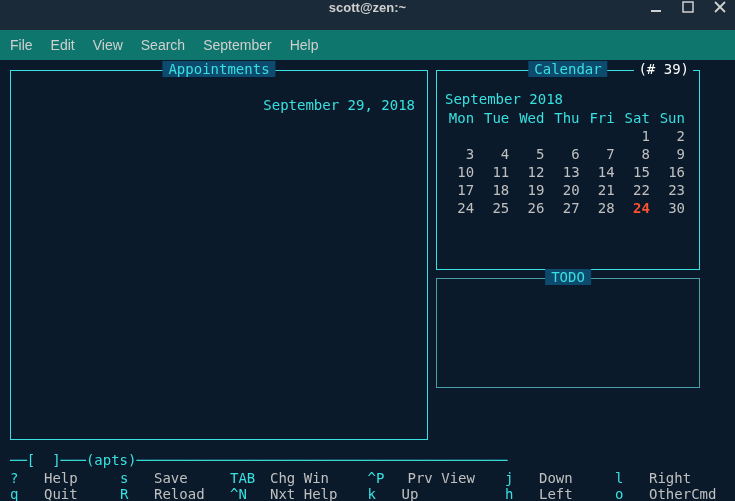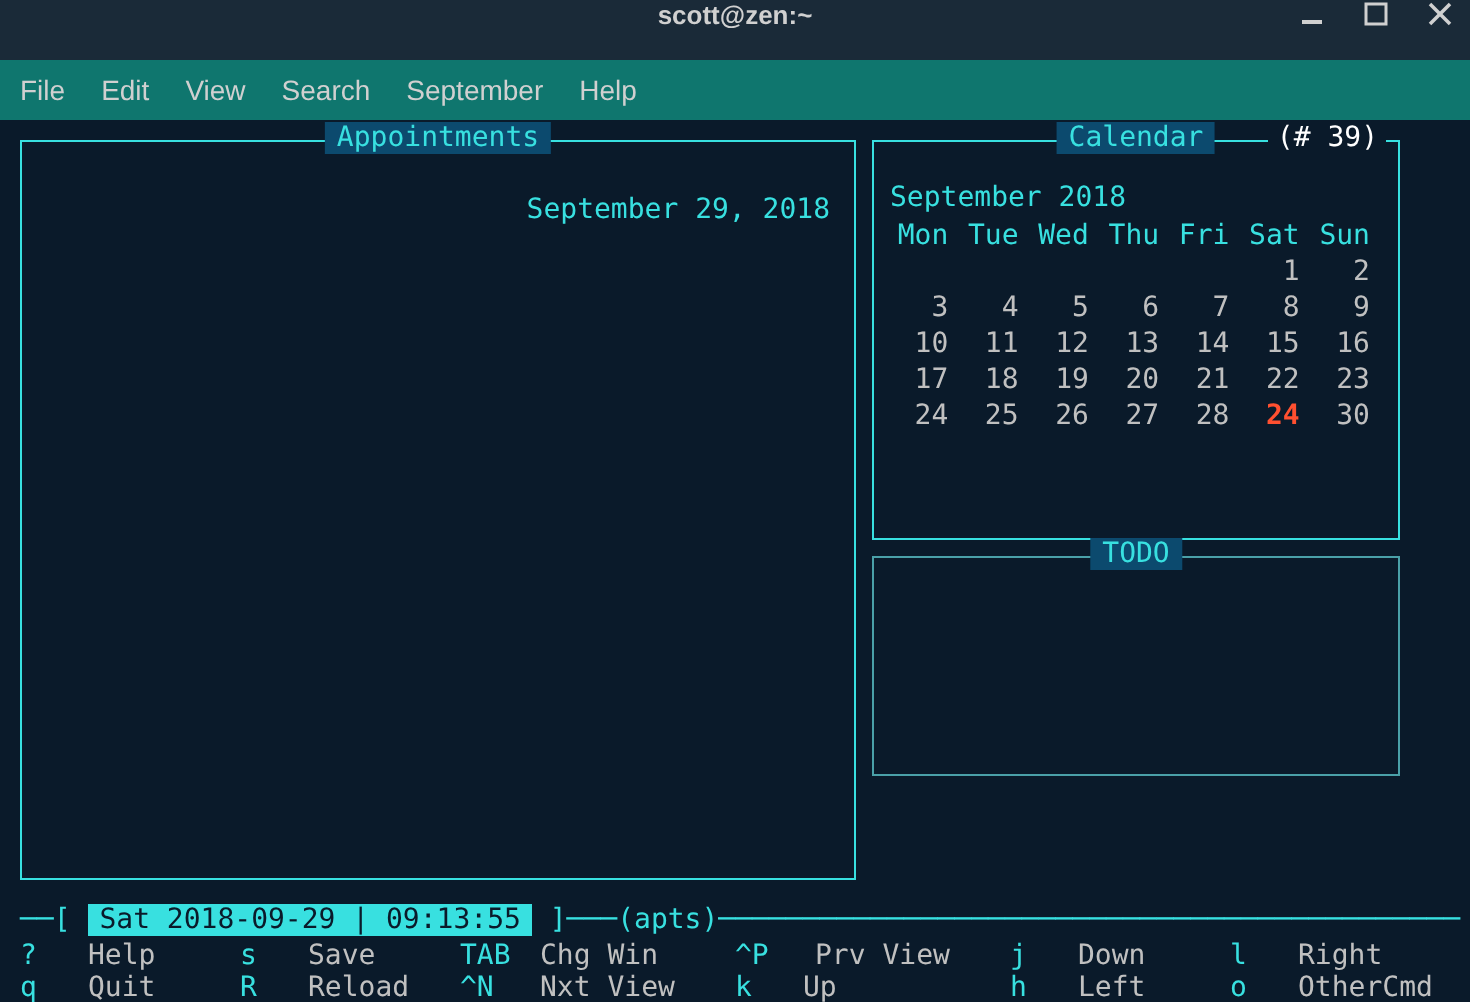--- a/index.html
+++ b/index.html
@@ -233,21 +233,21 @@
             </div>
         </div>
       </div>
       <div class="panel inactive todo-panel">
         <span class="panel-title">TODO</span>
       </div>
     </div>
   </div>
 
   <div class="statusbar">
-    <span class="sb-dash">──</span><span class="sb-bracket">[ </span><span class="sb-content">Sat 2018-09-29 | 09:13:55</span><span class="sb-bracket"> ]</span><span class="sb-dash">───</span><span class="sb-apts">(apts)</span><span class="sb-dash">────────────────────────────────────────────</span>
+    <span class="sb-dash">──</span><span class="sb-bracket">[ </span><span class="sb-bracket"> ]</span><span class="sb-dash">───</span><span class="sb-apts">(apts)</span><span class="sb-dash">────────────────────────────────────────────</span>
   </div>
 
   <div class="helpbar">
     <div class="help-row" id="help-row-1">
         <div class="help-item">
           <span class="help-key">?</span>
           <span class="help-label">Help</span>
         </div>
         <div class="help-item">
           <span class="help-key">s</span>
@@ -274,21 +274,21 @@
         <div class="help-item">
           <span class="help-key">q</span>
           <span class="help-label">Quit</span>
         </div>
         <div class="help-item">
           <span class="help-key">R</span>
           <span class="help-label">Reload</span>
         </div>
         <div class="help-item wide">
           <span class="help-key wide">^N</span>
-          <span class="help-label">Nxt View</span>
+          <span class="help-label">Nxt Help</span>
         </div>
         <div class="help-item wide">
           <span class="help-key">k</span>
           <span class="help-label">Up</span>
         </div>
         <div class="help-item">
           <span class="help-key">h</span>
           <span class="help-label">Left</span>
         </div>
         <div class="help-item">

